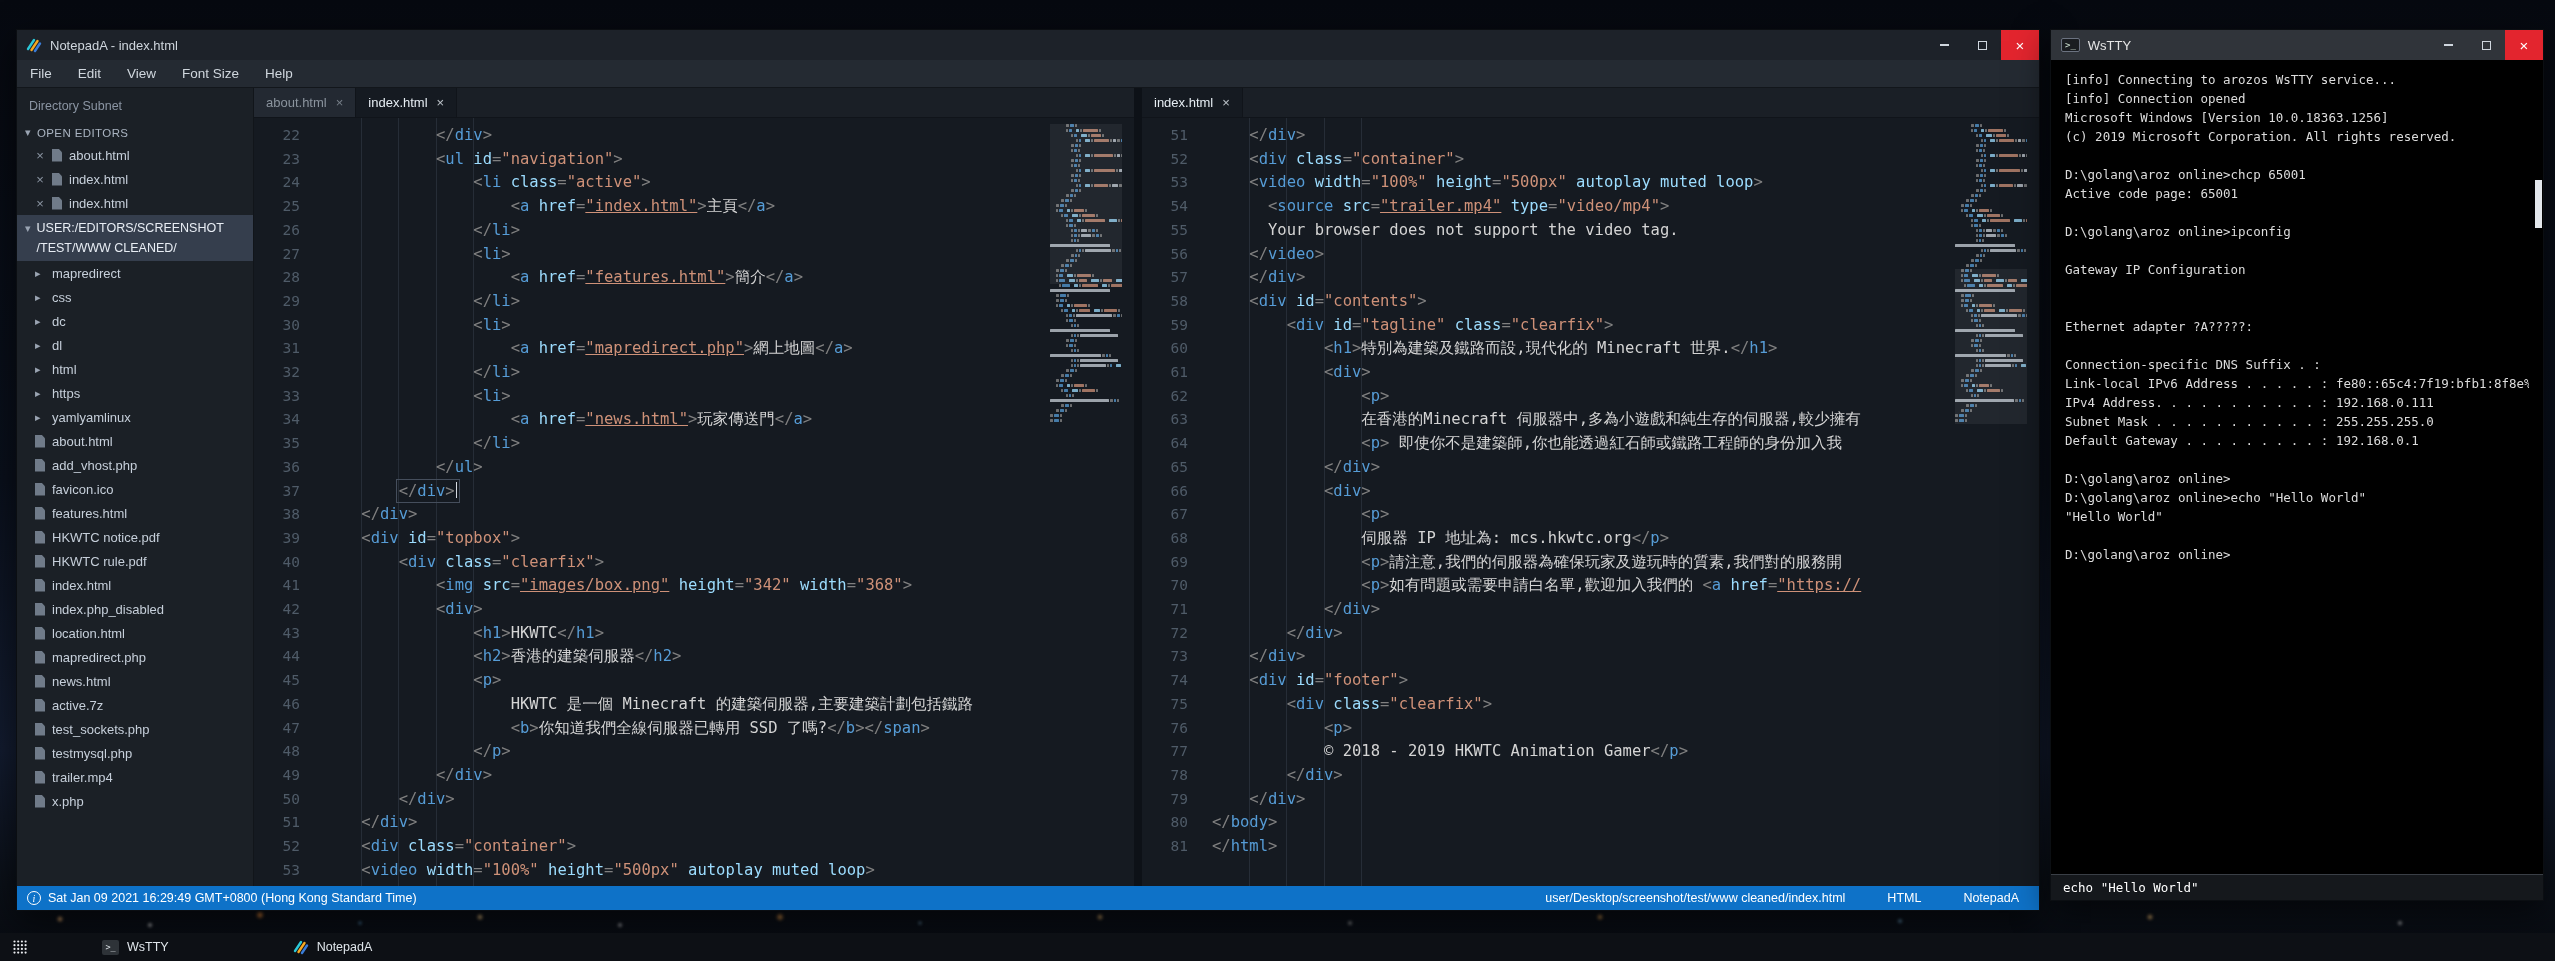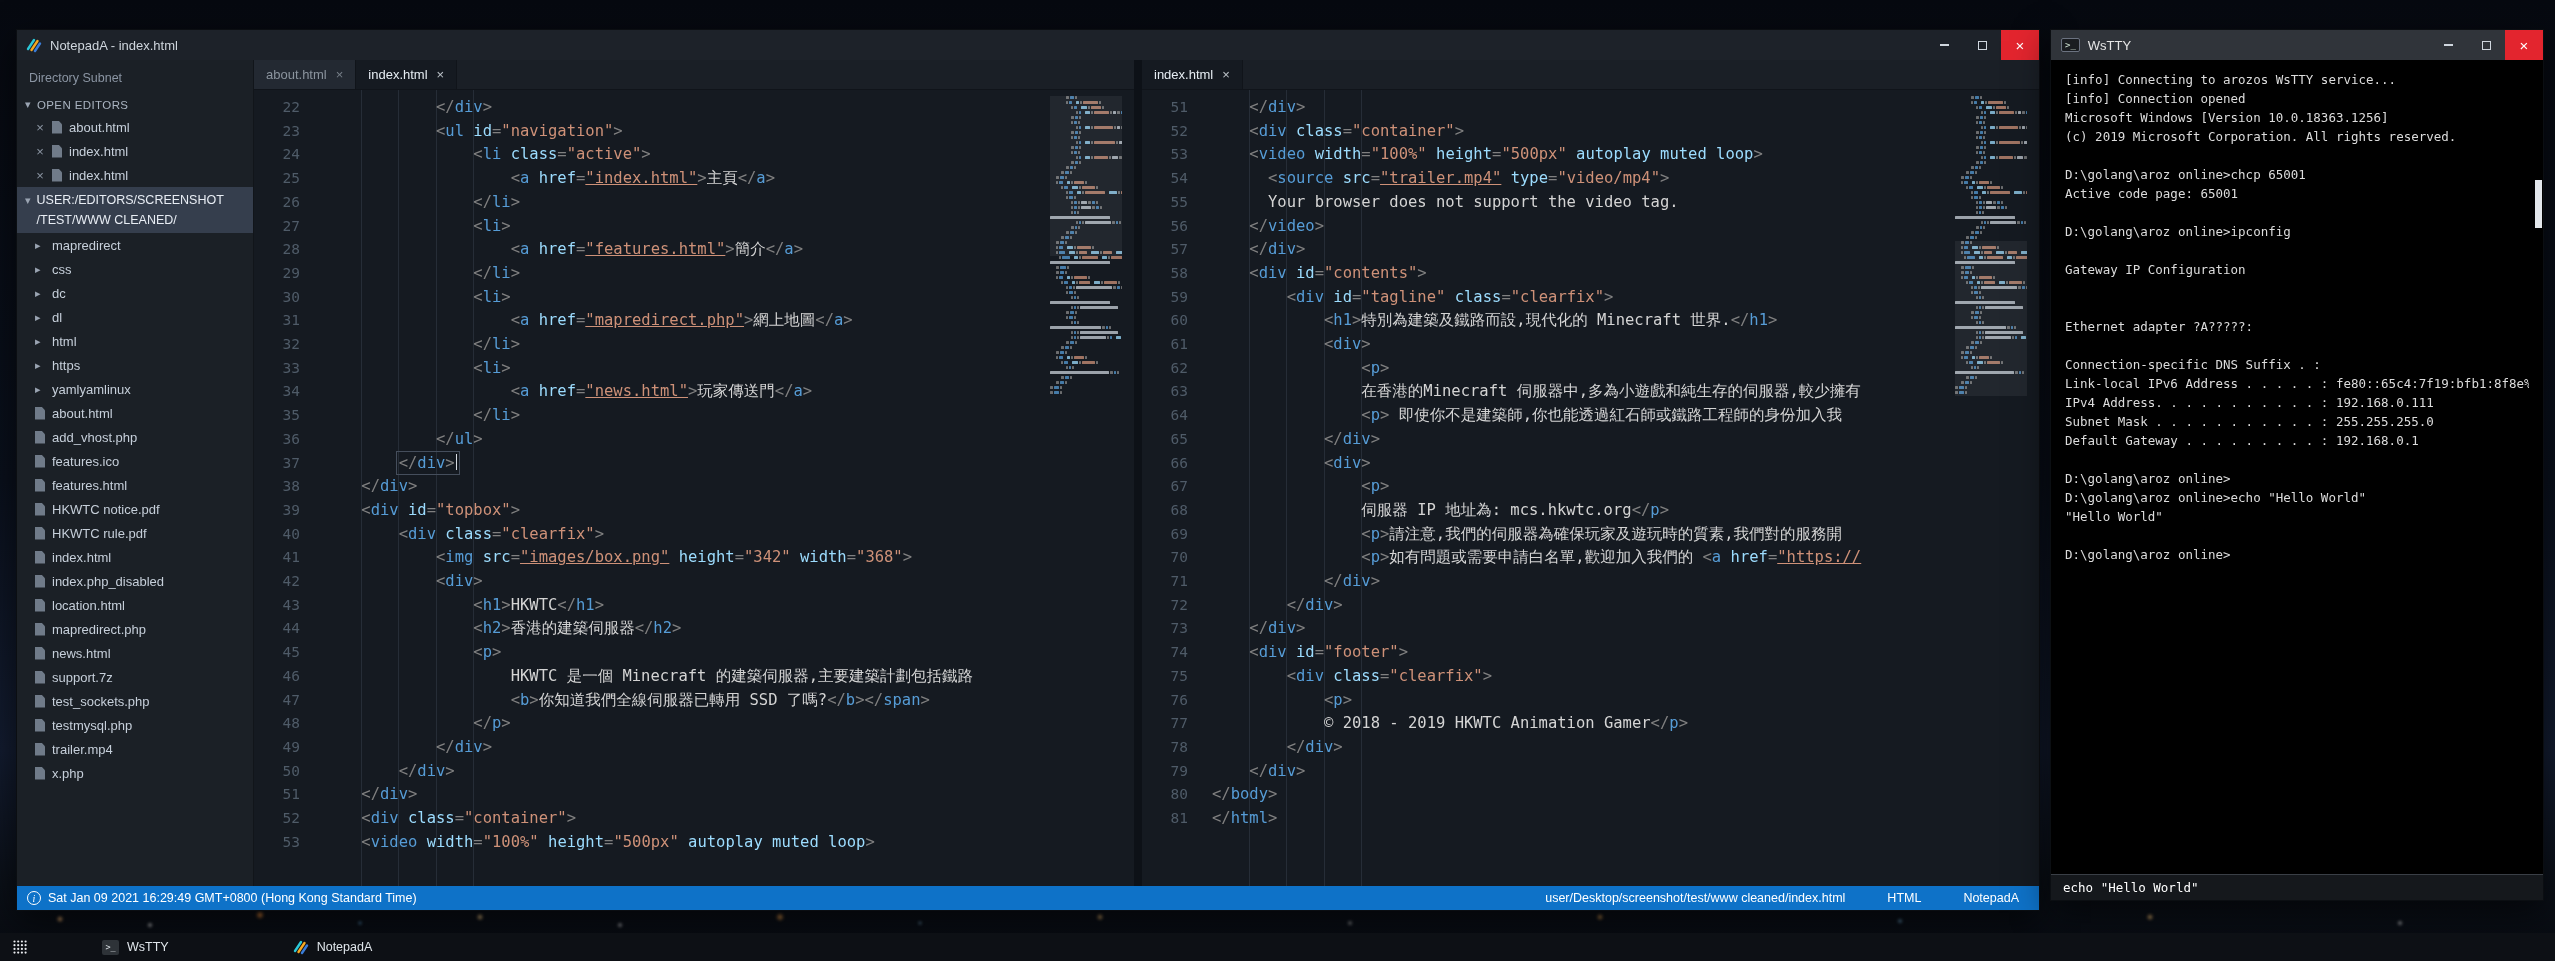--- a/index.html
+++ b/index.html
@@ -142,20 +142,27 @@
       <div class="win-controls">
         <div class="win-btn">
             <span class="g-min"></span>
           </div>
         <div class="win-btn">
             <span class="g-max"></span>
           </div>
         <div class="win-btn close">×</div>
       </div>
     </div>
+    <div class="np-menubar" id="menu-bar">
+        <div class="menu-item">File</div>
+        <div class="menu-item">Edit</div>
+        <div class="menu-item">View</div>
+        <div class="menu-item">Font Size</div>
+        <div class="menu-item">Help</div>
+      </div>
     <div class="np-main">
       <div class="sidebar">
         <div class="sb-header">Directory Subnet</div>
         <div class="sb-section">
           <span class="caret">▾</span>
           <span>OPEN EDITORS</span>
         </div>
         <div id="open-editors-list">
             <div class="sb-row">
               <span class="close-x">×</span>
@@ -212,21 +219,21 @@
             <div class="sb-row">
               <span class="doc-icon"></span>
               <span class="sb-label">about.html</span>
             </div>
             <div class="sb-row">
               <span class="doc-icon"></span>
               <span class="sb-label">add_vhost.php</span>
             </div>
             <div class="sb-row">
               <span class="doc-icon"></span>
-              <span class="sb-label">features.ico</span>
+              <span class="sb-label">favicon.ico</span>
             </div>
             <div class="sb-row">
               <span class="doc-icon"></span>
               <span class="sb-label">features.html</span>
             </div>
             <div class="sb-row">
               <span class="doc-icon"></span>
               <span class="sb-label">HKWTC notice.pdf</span>
             </div>
             <div class="sb-row">
@@ -248,21 +255,21 @@
             <div class="sb-row">
               <span class="doc-icon"></span>
               <span class="sb-label">mapredirect.php</span>
             </div>
             <div class="sb-row">
               <span class="doc-icon"></span>
               <span class="sb-label">news.html</span>
             </div>
             <div class="sb-row">
               <span class="doc-icon"></span>
-              <span class="sb-label">support.7z</span>
+              <span class="sb-label">active.7z</span>
             </div>
             <div class="sb-row">
               <span class="doc-icon"></span>
               <span class="sb-label">test_sockets.php</span>
             </div>
             <div class="sb-row">
               <span class="doc-icon"></span>
               <span class="sb-label">testmysql.php</span>
             </div>
             <div class="sb-row">

